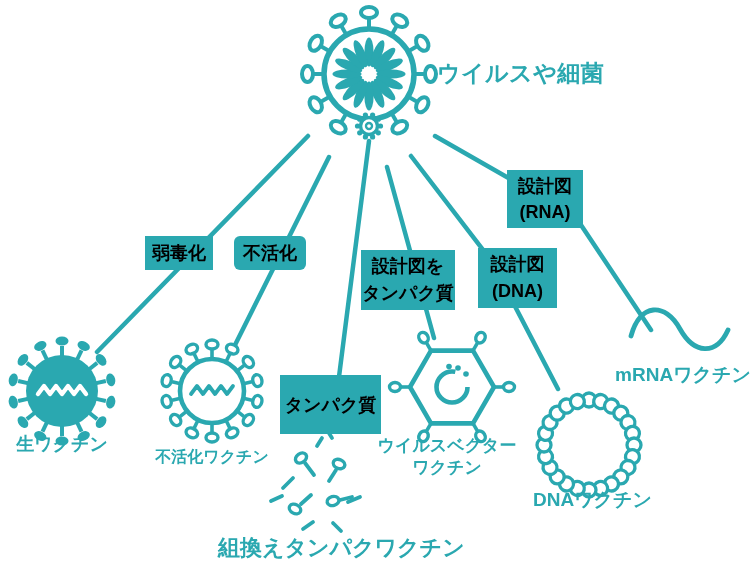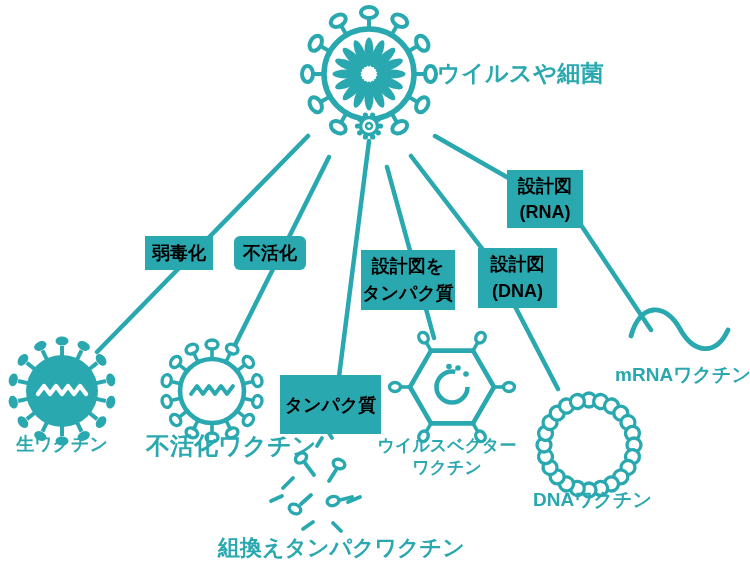--- a/index.html
+++ b/index.html
@@ -7,21 +7,21 @@
     position:relative;width:750px;height:565px;background:#fff;overflow:hidden;
     font-family:"Liberation Sans","DejaVu Sans",sans-serif;
   }
   svg.art{position:absolute;left:0;top:0;z-index:1;}
   .lbl{
     position:absolute;z-index:2;color:#2AA8B0;font-weight:700;
     text-align:center;line-height:1.18;white-space:nowrap;
   }
   .title{left:437px;top:60px;font-size:23px;letter-spacing:0.5px;}
   .lbl-live{left:12px;top:434px;width:100px;font-size:18px;}
-  .lbl-inactivated{left:146px;top:432px;width:132px;font-size:24px;}
+  .lbl-inactivated{left:146px;top:448px;width:132px;font-size:16px;}
   .lbl-recombinant{left:218px;top:535px;width:194px;font-size:22px;}
   .lbl-vector{left:377px;top:435px;width:140px;font-size:17px;line-height:22px;}
   .lbl-dna{left:533px;top:489px;width:112px;font-size:19px;}
   .lbl-mrna{left:613px;top:364px;width:140px;font-size:19px;}
   .tag{
     position:absolute;z-index:2;background:#2AA8B0;color:#000000;font-weight:700;
     display:flex;flex-direction:column;align-items:center;justify-content:center;
     text-align:center;white-space:nowrap;
   }
   .tag-attenuated{left:145px;top:236px;width:68px;height:34px;font-size:18px;}

